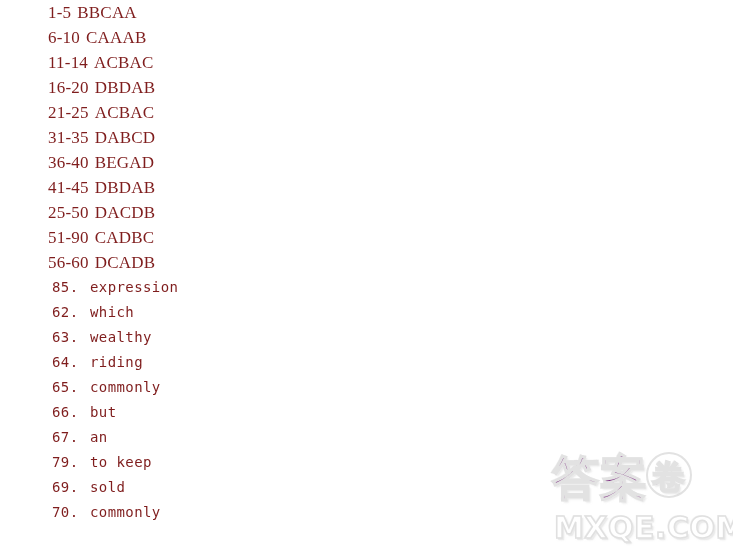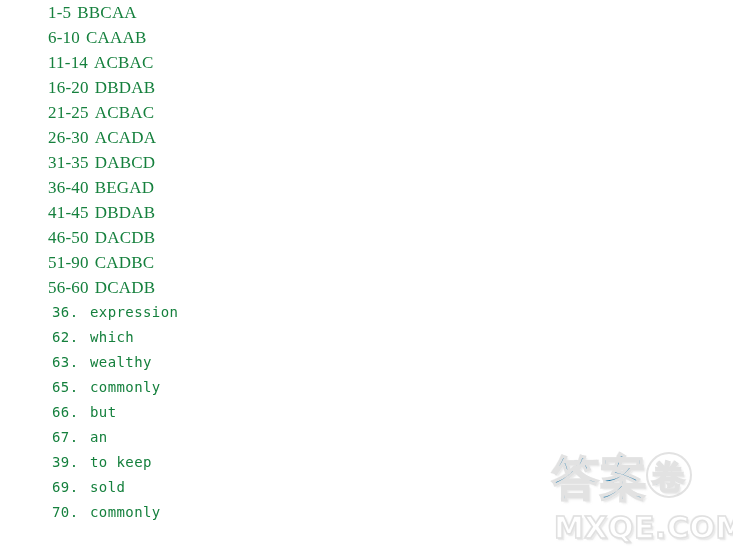--- a/index.html
+++ b/index.html
@@ -29,21 +29,21 @@
     top: 0;
     margin: 0;
     padding: 0;
     list-style: none;
   }
 
   .answer-line {
     height: 25px;
     line-height: 25px;
     white-space: pre;
-    color: #15803d;
+    color: #7f1d1d;
     font-size: 16.5px;
     letter-spacing: 0.2px;
   }
 
   
   .answer-line.range-line {
     font-family: "Liberation Serif", serif;
     font-size: 17px;
   }
 
@@ -86,21 +86,21 @@
 
   .wm-cjk {
     position: absolute;
     left: 4px;
     top: 0px;
     font-family: "DejaVu Sans", sans-serif;
     font-size: 47px;
     line-height: 52px;
     font-weight: bold;
     letter-spacing: 1px;
-    color: #0369a1;
+    color: #701a75;
     -webkit-text-stroke: 1.6px #e2e2e2;
     text-shadow:
       1px 1px 0 #ededed,
       -1px -1px 0 #f2f2f2,
       2px 2px 2px rgba(210,210,210,0.55);
     white-space: nowrap;
   }
 
   .wm-cjk .wm-circled {
     display: inline-block;
@@ -137,34 +137,34 @@
 <body>
 
 <div id="answer-sheet">
 
   <ul class="answer-list">
       <li class="answer-line range-line"><span class="range-label">1-5</span><span class="range-letters">BBCAA</span></li>
       <li class="answer-line range-line"><span class="range-label">6-10</span><span class="range-letters">CAAAB</span></li>
       <li class="answer-line range-line"><span class="range-label">11-14</span><span class="range-letters">ACBAC</span></li>
       <li class="answer-line range-line"><span class="range-label">16-20</span><span class="range-letters">DBDAB</span></li>
       <li class="answer-line range-line"><span class="range-label">21-25</span><span class="range-letters">ACBAC</span></li>
-      <li class="answer-line range-line"><span class="range-label">26-30</span><span class="range-letters">ACADA</span></li>
       <li class="answer-line range-line"><span class="range-label">31-35</span><span class="range-letters">DABCD</span></li>
       <li class="answer-line range-line"><span class="range-label">36-40</span><span class="range-letters">BEGAD</span></li>
       <li class="answer-line range-line"><span class="range-label">41-45</span><span class="range-letters">DBDAB</span></li>
-      <li class="answer-line range-line"><span class="range-label">46-50</span><span class="range-letters">DACDB</span></li>
+      <li class="answer-line range-line"><span class="range-label">25-50</span><span class="range-letters">DACDB</span></li>
       <li class="answer-line range-line"><span class="range-label">51-90</span><span class="range-letters">CADBC</span></li>
       <li class="answer-line range-line"><span class="range-label">56-60</span><span class="range-letters">DCADB</span></li>
-      <li class="answer-line word-line"><span class="word-number">36.</span><span class="word-text">expression</span></li>
+      <li class="answer-line word-line"><span class="word-number">85.</span><span class="word-text">expression</span></li>
       <li class="answer-line word-line"><span class="word-number">62.</span><span class="word-text">which</span></li>
       <li class="answer-line word-line"><span class="word-number">63.</span><span class="word-text">wealthy</span></li>
+      <li class="answer-line word-line"><span class="word-number">64.</span><span class="word-text">riding</span></li>
       <li class="answer-line word-line"><span class="word-number">65.</span><span class="word-text">commonly</span></li>
       <li class="answer-line word-line"><span class="word-number">66.</span><span class="word-text">but</span></li>
       <li class="answer-line word-line"><span class="word-number">67.</span><span class="word-text">an</span></li>
-      <li class="answer-line word-line"><span class="word-number">39.</span><span class="word-text">to keep</span></li>
+      <li class="answer-line word-line"><span class="word-number">79.</span><span class="word-text">to keep</span></li>
       <li class="answer-line word-line"><span class="word-number">69.</span><span class="word-text">sold</span></li>
       <li class="answer-line word-line"><span class="word-number">70.</span><span class="word-text">commonly</span></li>
     </ul>
 
   <div id="watermark">
     <div class="wm-cjk">
       <span>答案</span><span class="wm-circled">卷</span>
     </div>
     <div class="wm-domain">MXQE.COM</div>
   </div>

